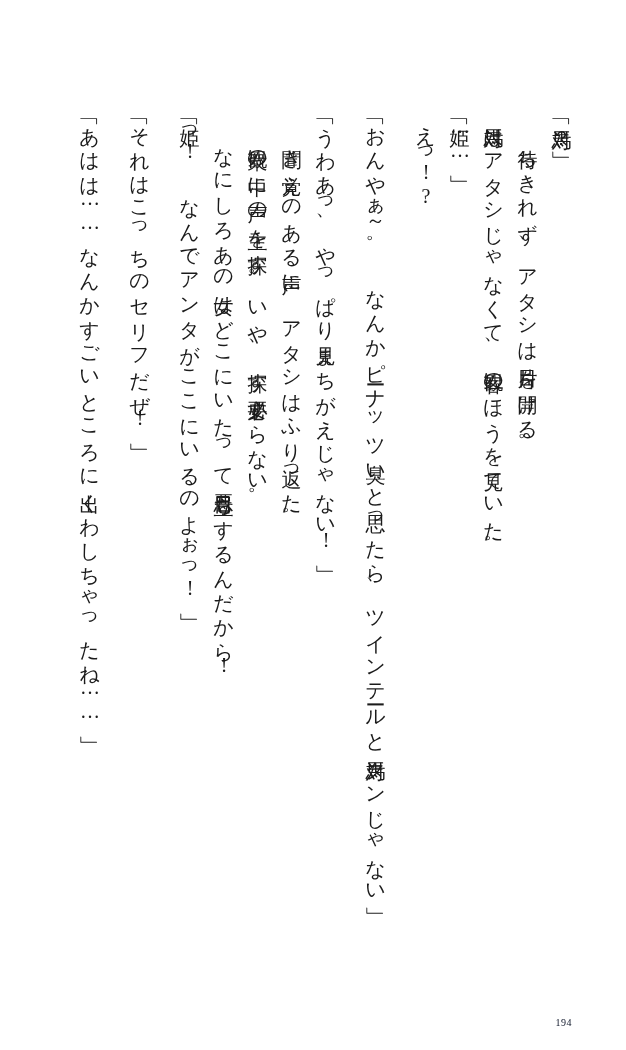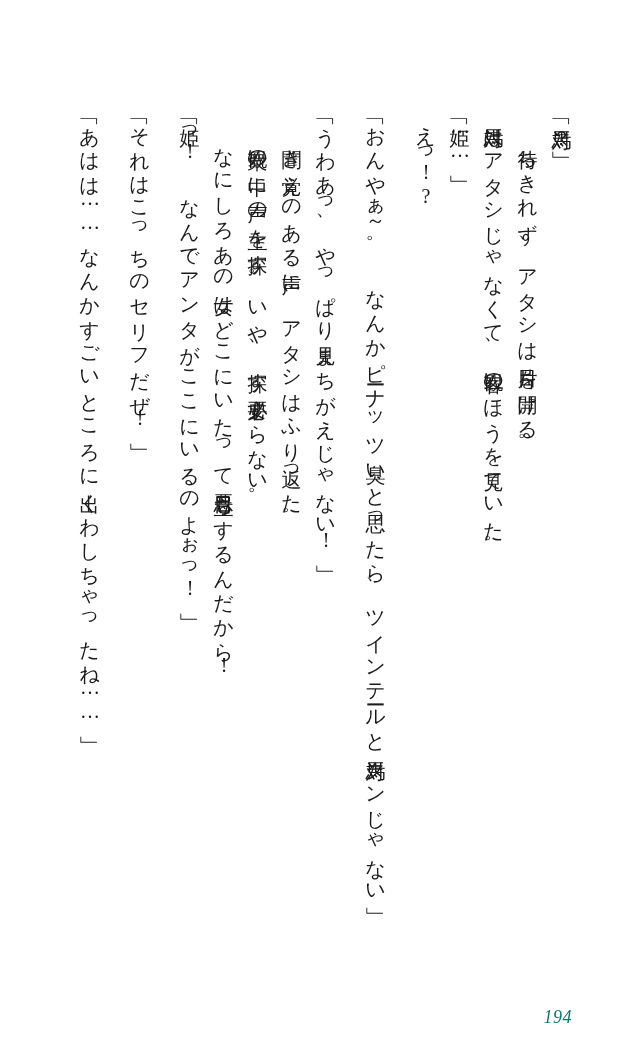--- a/index.html
+++ b/index.html
@@ -60,24 +60,23 @@
   
   .gap {
     flex: 0 0 16px;
     width: 16px;
   }
 
   #page-number {
     position: absolute;
     right: 54px;
     bottom: 22px;
-    font-size: 18px;
-    font-style: italic;
+    font-size: 10px;
     font-family: "Liberation Serif", "DejaVu Serif", serif;
-    color: #0f766e;
+    color: #0f172a;
     letter-spacing: 0.5px;
   }
 </style>
 </head>
 <body>
 
 <div id="page">
 
   <div id="text-block">
     <div class="line">「対馬？」</div>

